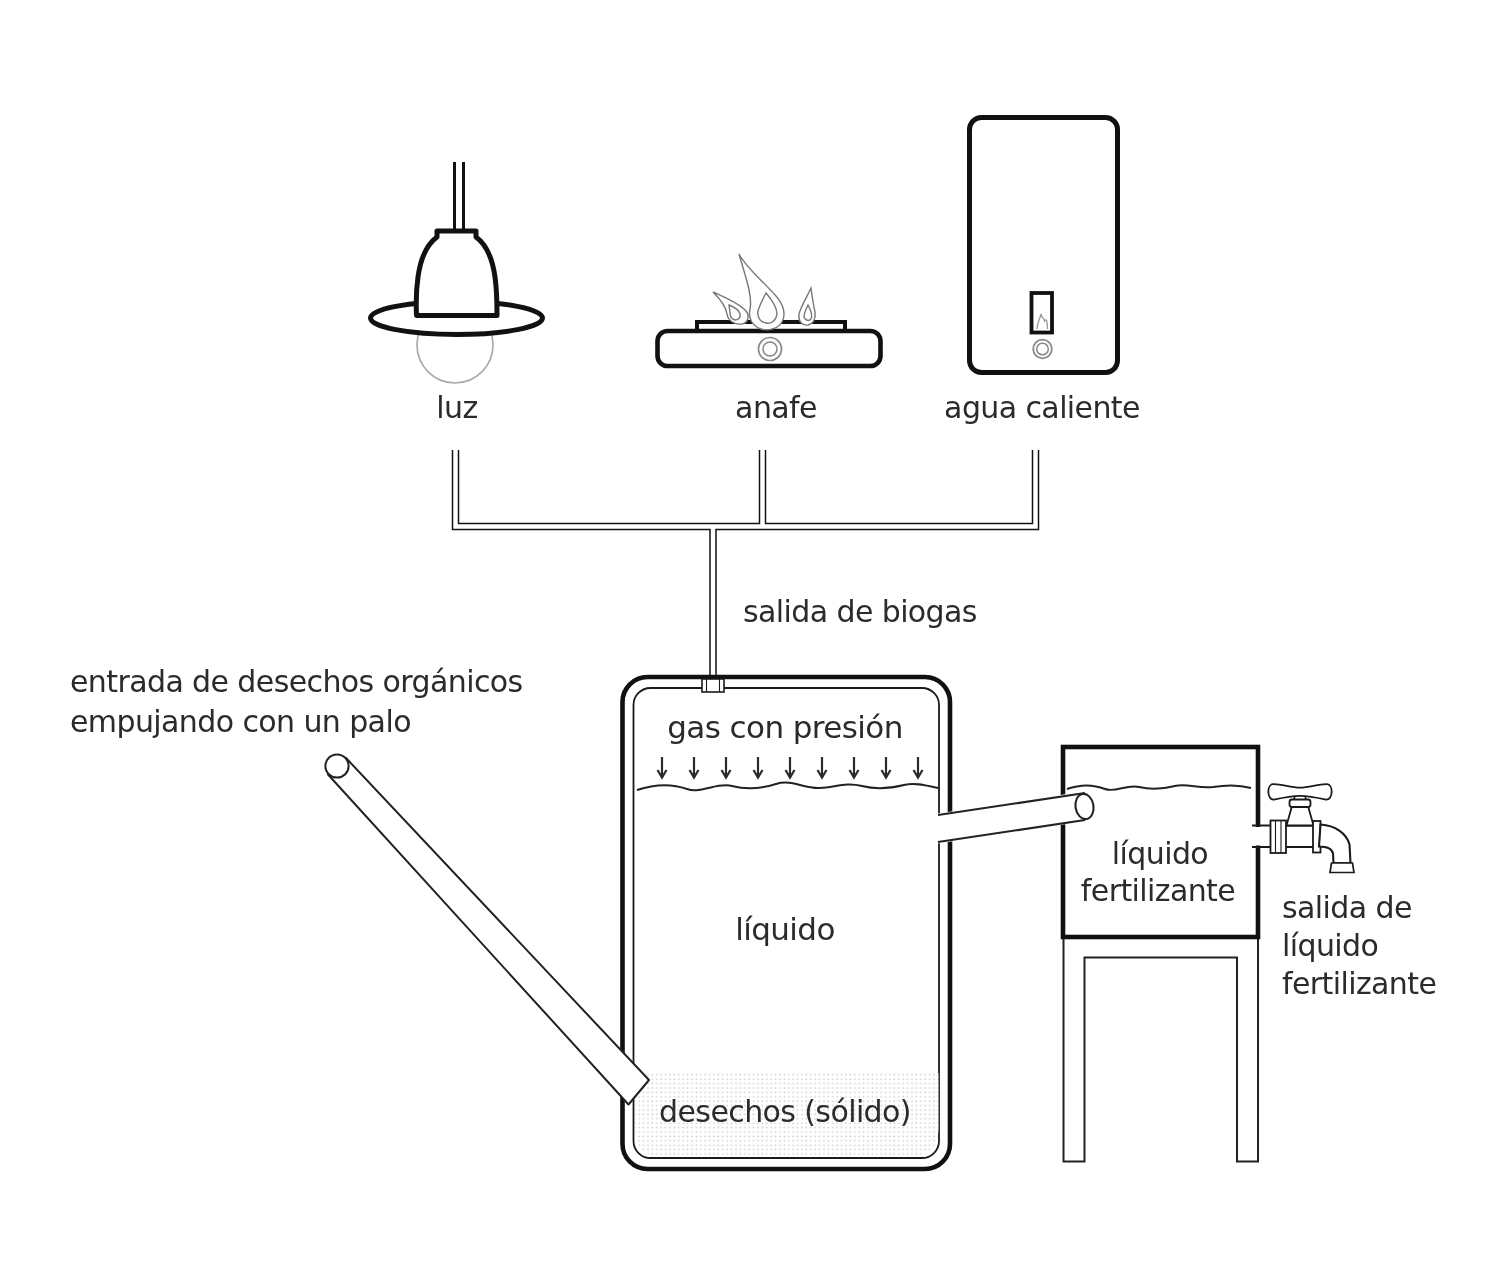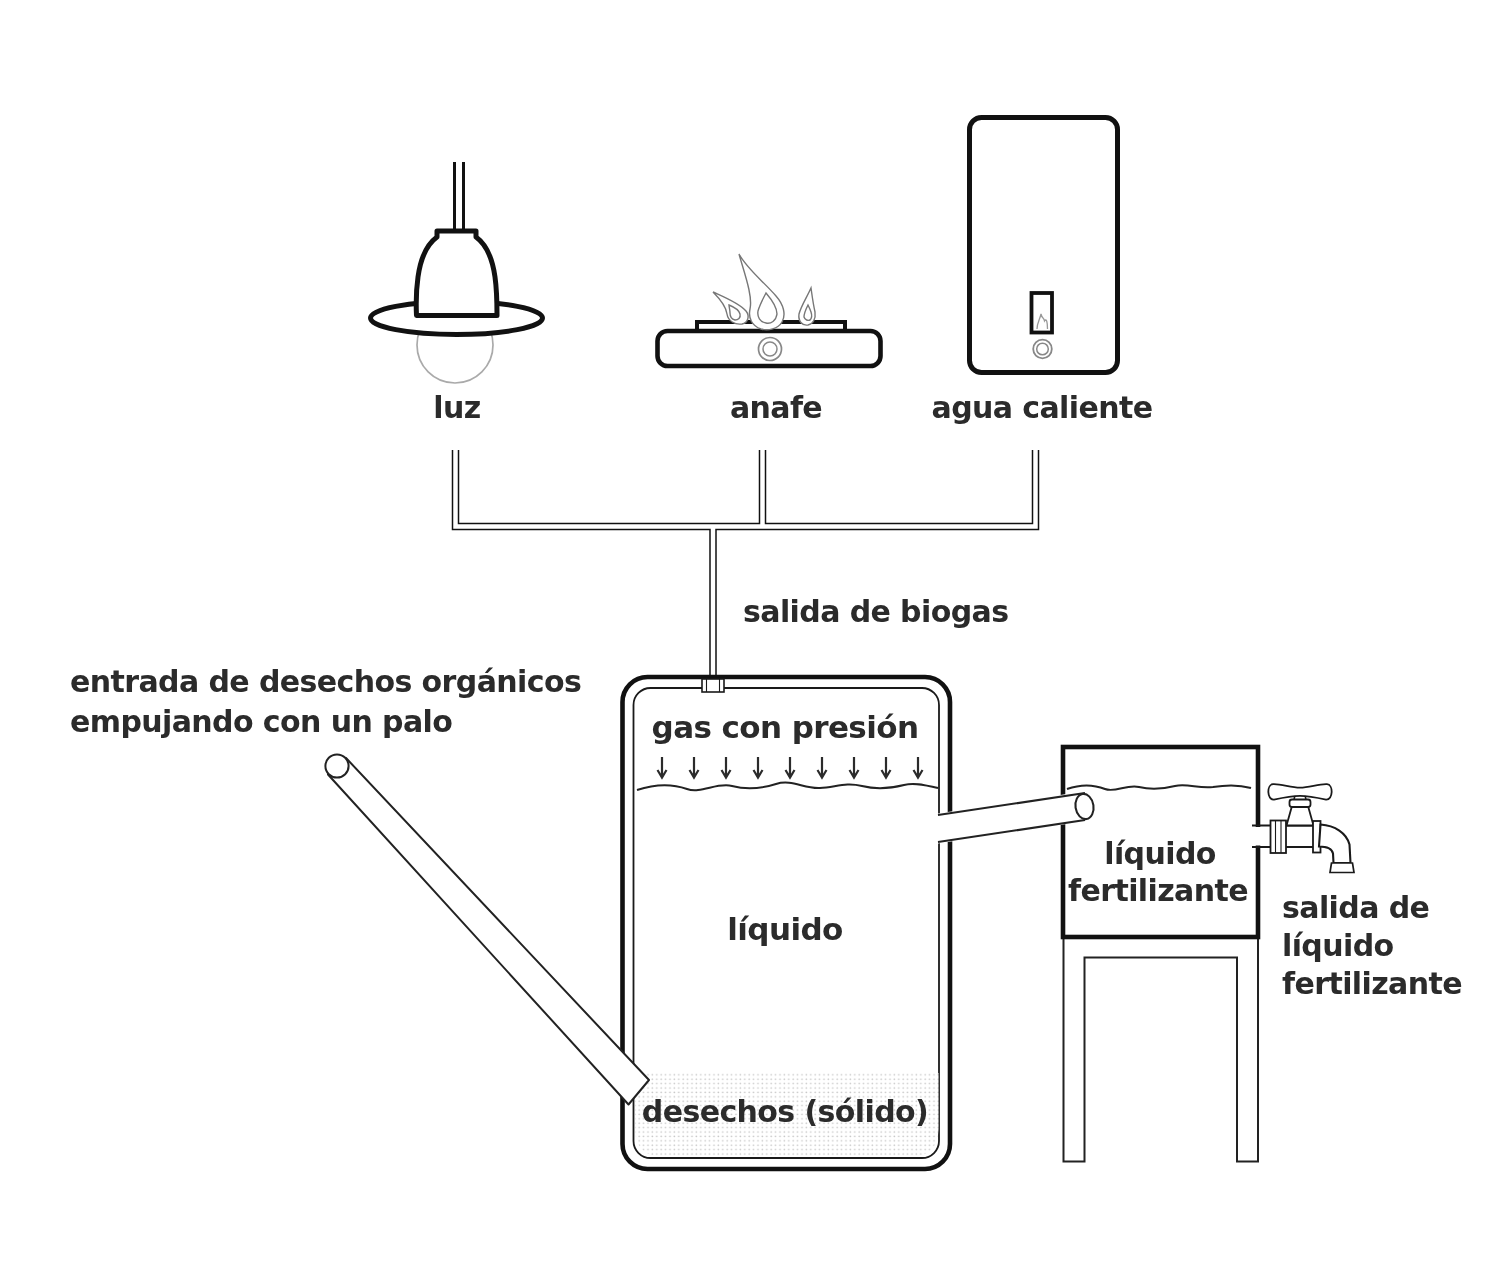--- a/index.html
+++ b/index.html
@@ -2,21 +2,20 @@
 <html><head>
 <meta charset="utf-8">
 <style>
   html, body { margin: 0; padding: 0; background: #ffffff; }
   .stage {
     position: relative;
     width: 1500px;
     height: 1278px;
     background: #f9a8d4;
     font-family: "DejaVu Sans", "Liberation Sans", sans-serif;
-    font-weight: bold;
   }
   svg { display: block; }
   text {
     font-family: "DejaVu Sans", "Liberation Sans", sans-serif;
     fill: #2b2b2b;
     letter-spacing: -0.6px;
   }
   .lbl   { font-size: 30px; }
   .lbl-c { font-size: 30px; text-anchor: middle; }
   .lbl-big { font-size: 31px; text-anchor: middle; }

